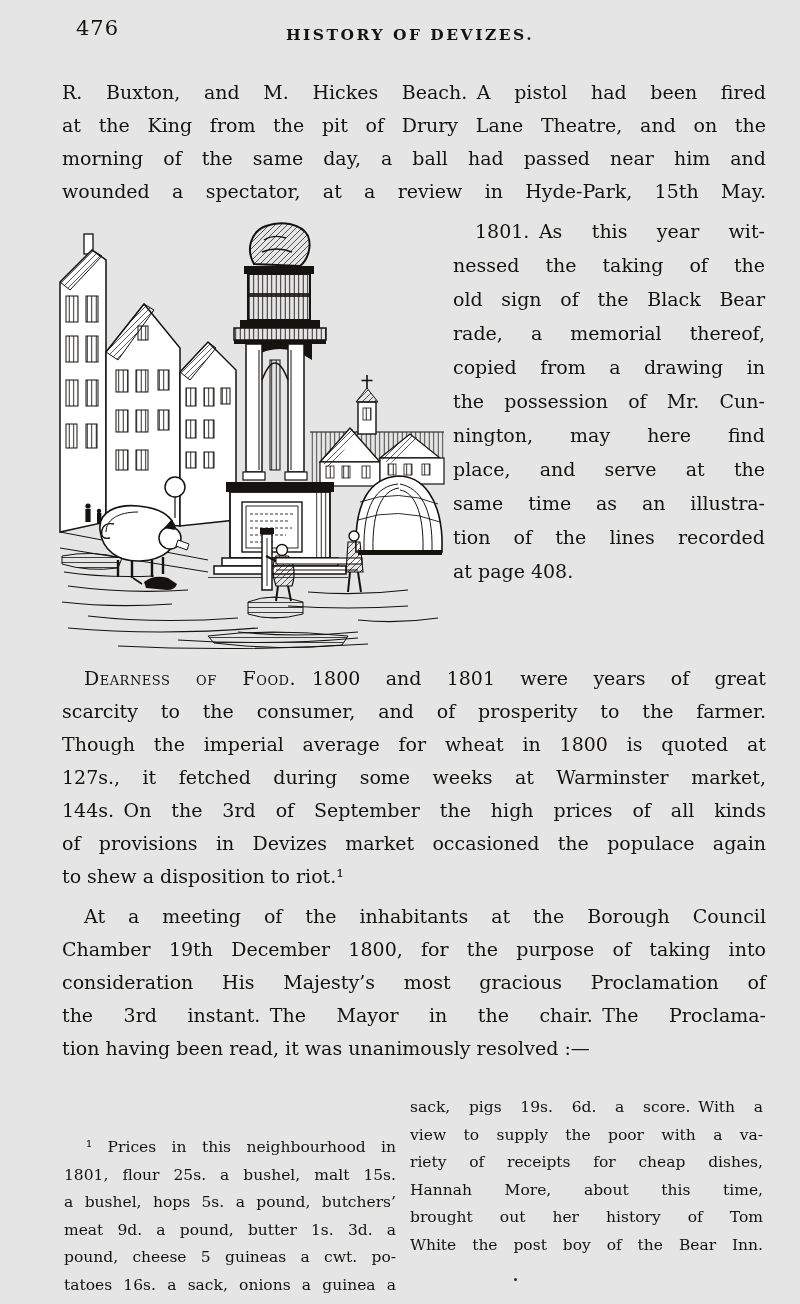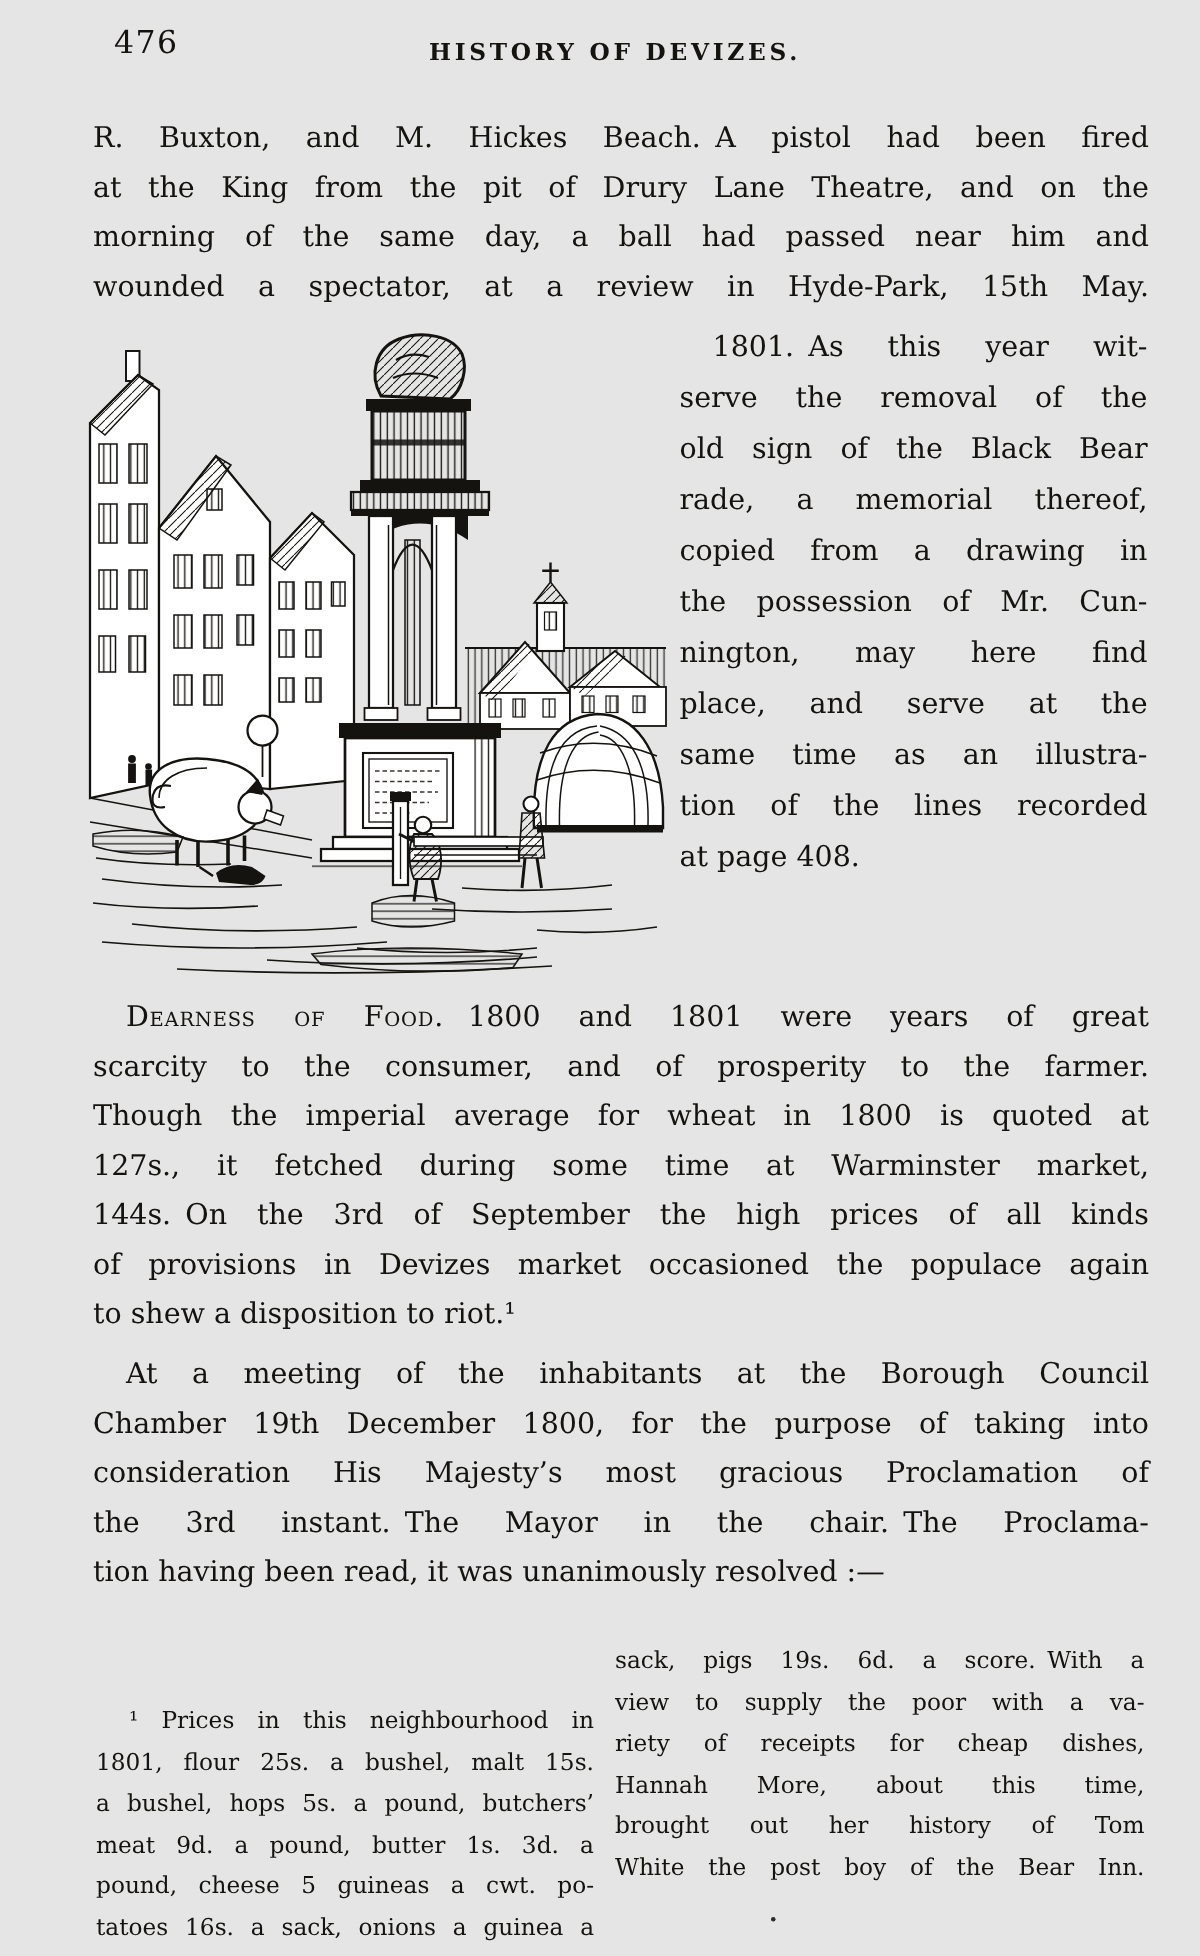--- a/index.html
+++ b/index.html
@@ -193,37 +193,37 @@
           M230,386 q60,4 120,0 M250,372 q50,4 100,-2 M300,400 q40,4 80,-2
           M180,412 q60,6 120,0 M60,426 q120,6 250,-2"></path>
         <path d="M150,416 q60,-8 140,0 l-6,9 q-62,6 -128,-2 z" fill="url(#hz)" stroke="#151310" stroke-width="1"></path>
         <path d="M4,336 q30,-6 60,2 l-4,10 q-30,4 -56,-4 z" fill="url(#hz)" stroke="#151310" stroke-width="1"></path>
       </g>
     </svg>
   </div>
 
   <div class="block" id="col-1801">
     <div class="line ind">1801. As this year wit-</div>
-    <div class="line">serve the removal of the</div>
+    <div class="line">nessed the taking of the</div>
     <div class="line">old sign of the Black Bear</div>
     <div class="line">rade, a memorial thereof,</div>
     <div class="line">copied from a drawing in</div>
     <div class="line">the possession of Mr. Cun-</div>
     <div class="line">nington, may here find</div>
     <div class="line">place, and serve at the</div>
     <div class="line">same time as an illustra-</div>
     <div class="line">tion of the lines recorded</div>
     <div class="line short">at page 408.</div>
   </div>
 
   <div class="block" id="para-dearness">
     <div class="line ind"><span class="sc">Dearness of Food.</span><span>1800 and 1801 were years of great</span></div>
     <div class="line">scarcity to the consumer, and of prosperity to the farmer.</div>
     <div class="line">Though the imperial average for wheat in 1800 is quoted at</div>
-    <div class="line">127s., it fetched during some time at Warminster market,</div>
+    <div class="line">127s., it fetched during some weeks at Warminster market,</div>
     <div class="line">144s. On the 3rd of September the high prices of all kinds</div>
     <div class="line">of provisions in Devizes market occasioned the populace again</div>
     <div class="line short">to shew a disposition to riot.¹</div>
   </div>
 
   <div class="block" id="para-meeting">
     <div class="line ind">At a meeting of the inhabitants at the Borough Council</div>
     <div class="line">Chamber 19th December 1800, for the purpose of taking into</div>
     <div class="line">consideration His Majesty’s most gracious Proclamation of</div>
     <div class="line">the 3rd instant. The Mayor in the chair. The Proclama-</div>

